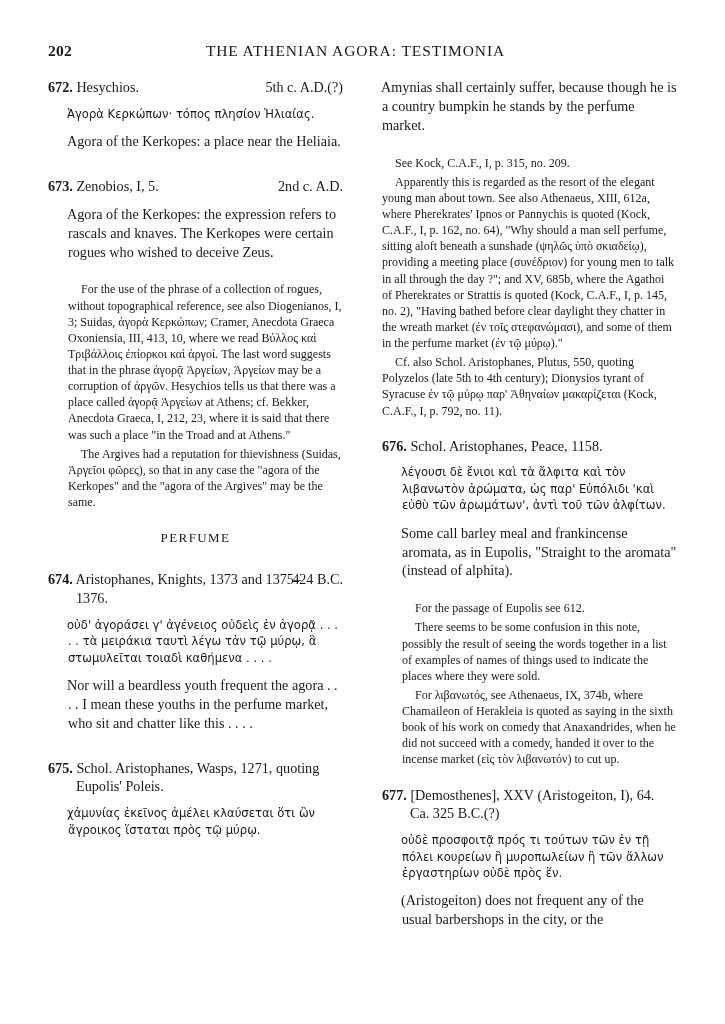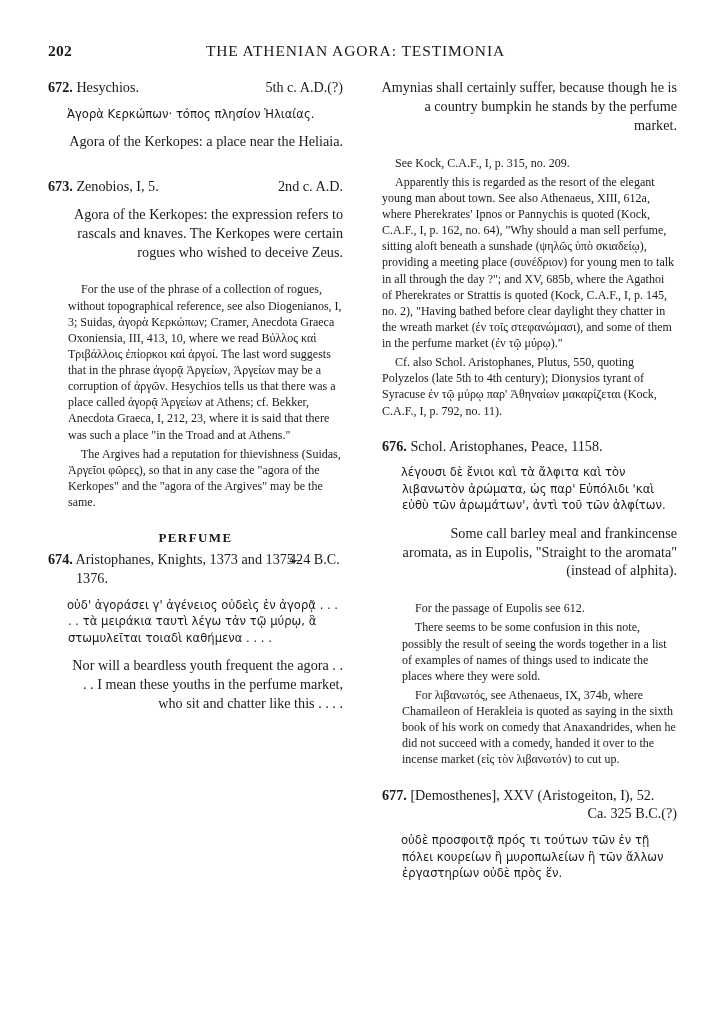--- a/index.html
+++ b/index.html
@@ -70,54 +70,53 @@
     line-height: 1.32;
     margin-bottom: 9px;
     position: relative;
   }
   .lemma .num {
     font-weight: bold;
     font-family: Liberation Serif, serif;
   }
   .lemma .date {
     float: right;
+    text-align: right;
   }
   .clear { clear: both; }
 
   .greek {
     font-family: "DejaVu Sans", sans-serif;
     font-size: 11.6px;
     line-height: 1.42;
     margin: 4px 0 10px 0;
     padding-left: 20px;
     text-indent: -1px;
   }
   .trans {
     font-size: 14.2px;
     line-height: 1.33;
     margin: 0 0 11px 0;
     padding-left: 20px;
     text-indent: -1px;
-    text-align: right;
   }
   .note {
     font-size: 12px;
     line-height: 1.345;
     margin: 0 0 3px 0;
     padding-left: 20px;
     text-indent: 13px;
   }
   .note.no-indent { text-indent: 0; }
 
   .section-head {
     text-align: center;
     font-size: 13px;
     letter-spacing: 1.4px;
-    margin: 20px 0 4px 0;
-    font-weight: bold;
+    margin: 20px 0 24px 0;
   }
   .gap-sm { height: 9px; }
   .gap-md { height: 15px; }
   .hang {
     padding-left: 28px;
     text-indent: -28px;
   }
 </style>
 </head>
 <body>
@@ -167,20 +166,28 @@
           <span class="num">674.</span>
           <span>Aristophanes, Knights, 1373 and 1375–1376.</span>
           <div class="clear"></div>
         </div>
         <div class="greek">οὐδ' ἀγοράσει γ' ἀγένειος οὐδεὶς ἐν ἀγορᾷ . . . . . τὰ μειράκια ταυτὶ λέγω τἀν τῷ μύρῳ, ἃ στωμυλεῖται τοιαδὶ καθήμενα . . . .</div>
         <div class="trans">Nor will a beardless youth frequent the agora . . . . I mean these youths in the perfume market, who sit and chatter like this . . . .</div>
       </div>
 
       <div class="gap-md"></div>
 
+      <div class="entry">
+        <div class="lemma hang">
+          <span class="num">675.</span>
+          <span>Schol. Aristophanes, Wasps, 1271, quoting Eupolis' Poleis.</span>
+          <div class="clear"></div>
+        </div>
+        <div class="greek">χἀμυνίας ἐκεῖνος ἀμέλει κλαύσεται ὅτι ὢν ἄγροικος ἵσταται πρὸς τῷ μύρῳ.</div>
+      </div>
 
     </div>
 
     <div class="col col-right">
 
       <div class="entry">
         <div class="trans" style="padding-left:0;">Amynias shall certainly suffer, because though he is a country bumpkin he stands by the perfume market.</div>
         <div class="gap-sm"></div>
         <div class="note no-indent" style="padding-left:0; text-indent:13px;">See Kock, C.A.F., I, p. 315, no. 209.</div>
         <div class="note" style="padding-left:0; text-indent:13px;">Apparently this is regarded as the resort of the elegant young man about town. See also Athenaeus, XIII, 612a, where Pherekrates' Ipnos or Pannychis is quoted (Kock, C.A.F., I, p. 162, no. 64), "Why should a man sell perfume, sitting aloft beneath a sunshade (ψηλῶς ὑπὸ σκιαδείῳ), providing a meeting place (συνέδριον) for young men to talk in all through the day ?"; and XV, 685b, where the Agathoi of Pherekrates or Strattis is quoted (Kock, C.A.F., I, p. 145, no. 2), "Having bathed before clear daylight they chatter in the wreath market (ἐν τοῖς στεφανώμασι), and some of them in the perfume market (ἐν τῷ μύρῳ)."</div>
@@ -201,22 +208,23 @@
         <div class="note">For the passage of Eupolis see 612.</div>
         <div class="note">There seems to be some confusion in this note, possibly the result of seeing the words together in a list of examples of names of things used to indicate the places where they were sold.</div>
         <div class="note">For λιβανωτός, see Athenaeus, IX, 374b, where Chamaileon of Herakleia is quoted as saying in the sixth book of his work on comedy that Anaxandrides, when he did not succeed with a comedy, handed it over to the incense market (εἰς τὸν λιβανωτόν) to cut up.</div>
       </div>
 
       <div class="gap-md"></div>
 
       <div class="entry">
         <div class="lemma hang">
           <span class="num">677.</span>
-          <span>[Demosthenes], XXV (Aristogeiton, I), 52.</span>
-          <div style="text-align:right; text-indent:0;">Ca. 325 B.C.(?)</div>
+          <span>[Demosthenes], XXV (Aristogeiton, I), 64.</span>
+          <div style="text-align:left; text-indent:0;">Ca. 325 B.C.(?)</div>
         </div>
         <div class="greek">οὐδὲ προσφοιτᾷ πρός τι τούτων τῶν ἐν τῇ πόλει κουρείων ἢ μυροπωλείων ἢ τῶν ἄλλων ἐργαστηρίων οὐδὲ πρὸς ἕν.</div>
+        <div class="trans">(Aristogeiton) does not frequent any of the usual barbershops in the city, or the</div>
       </div>
 
     </div>
 
   </div>
 </div>
 
 </body></html>

